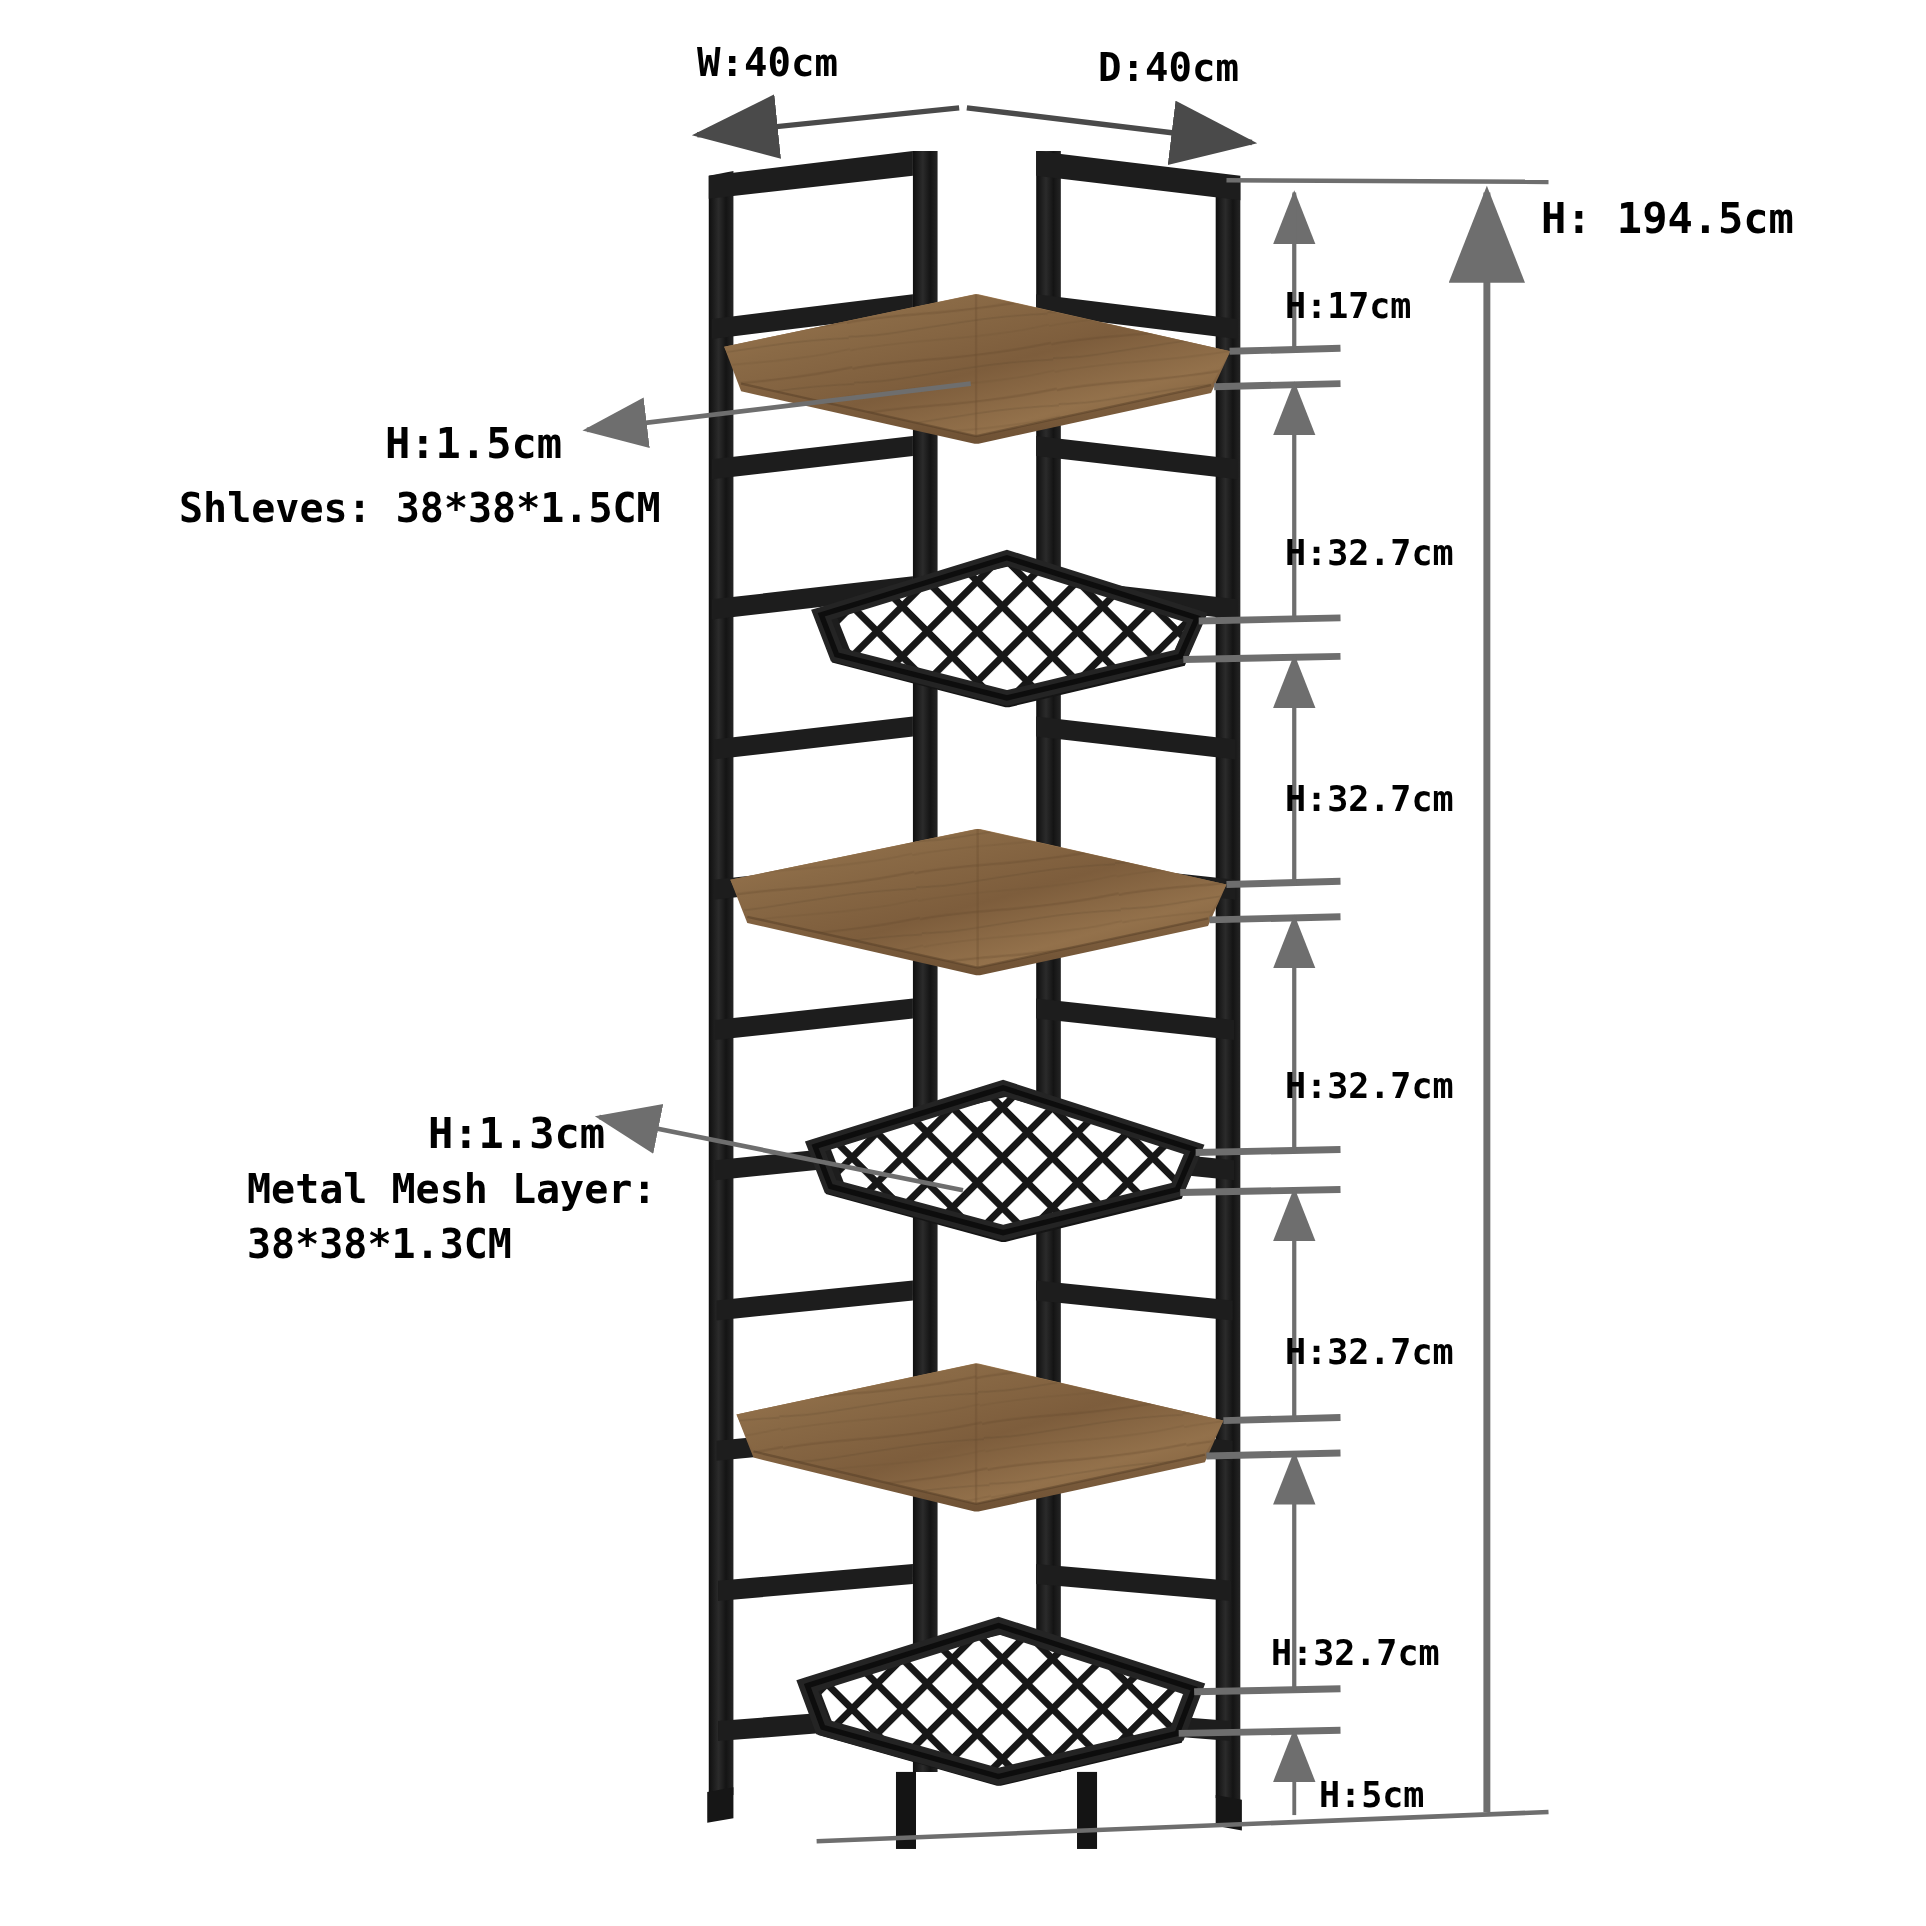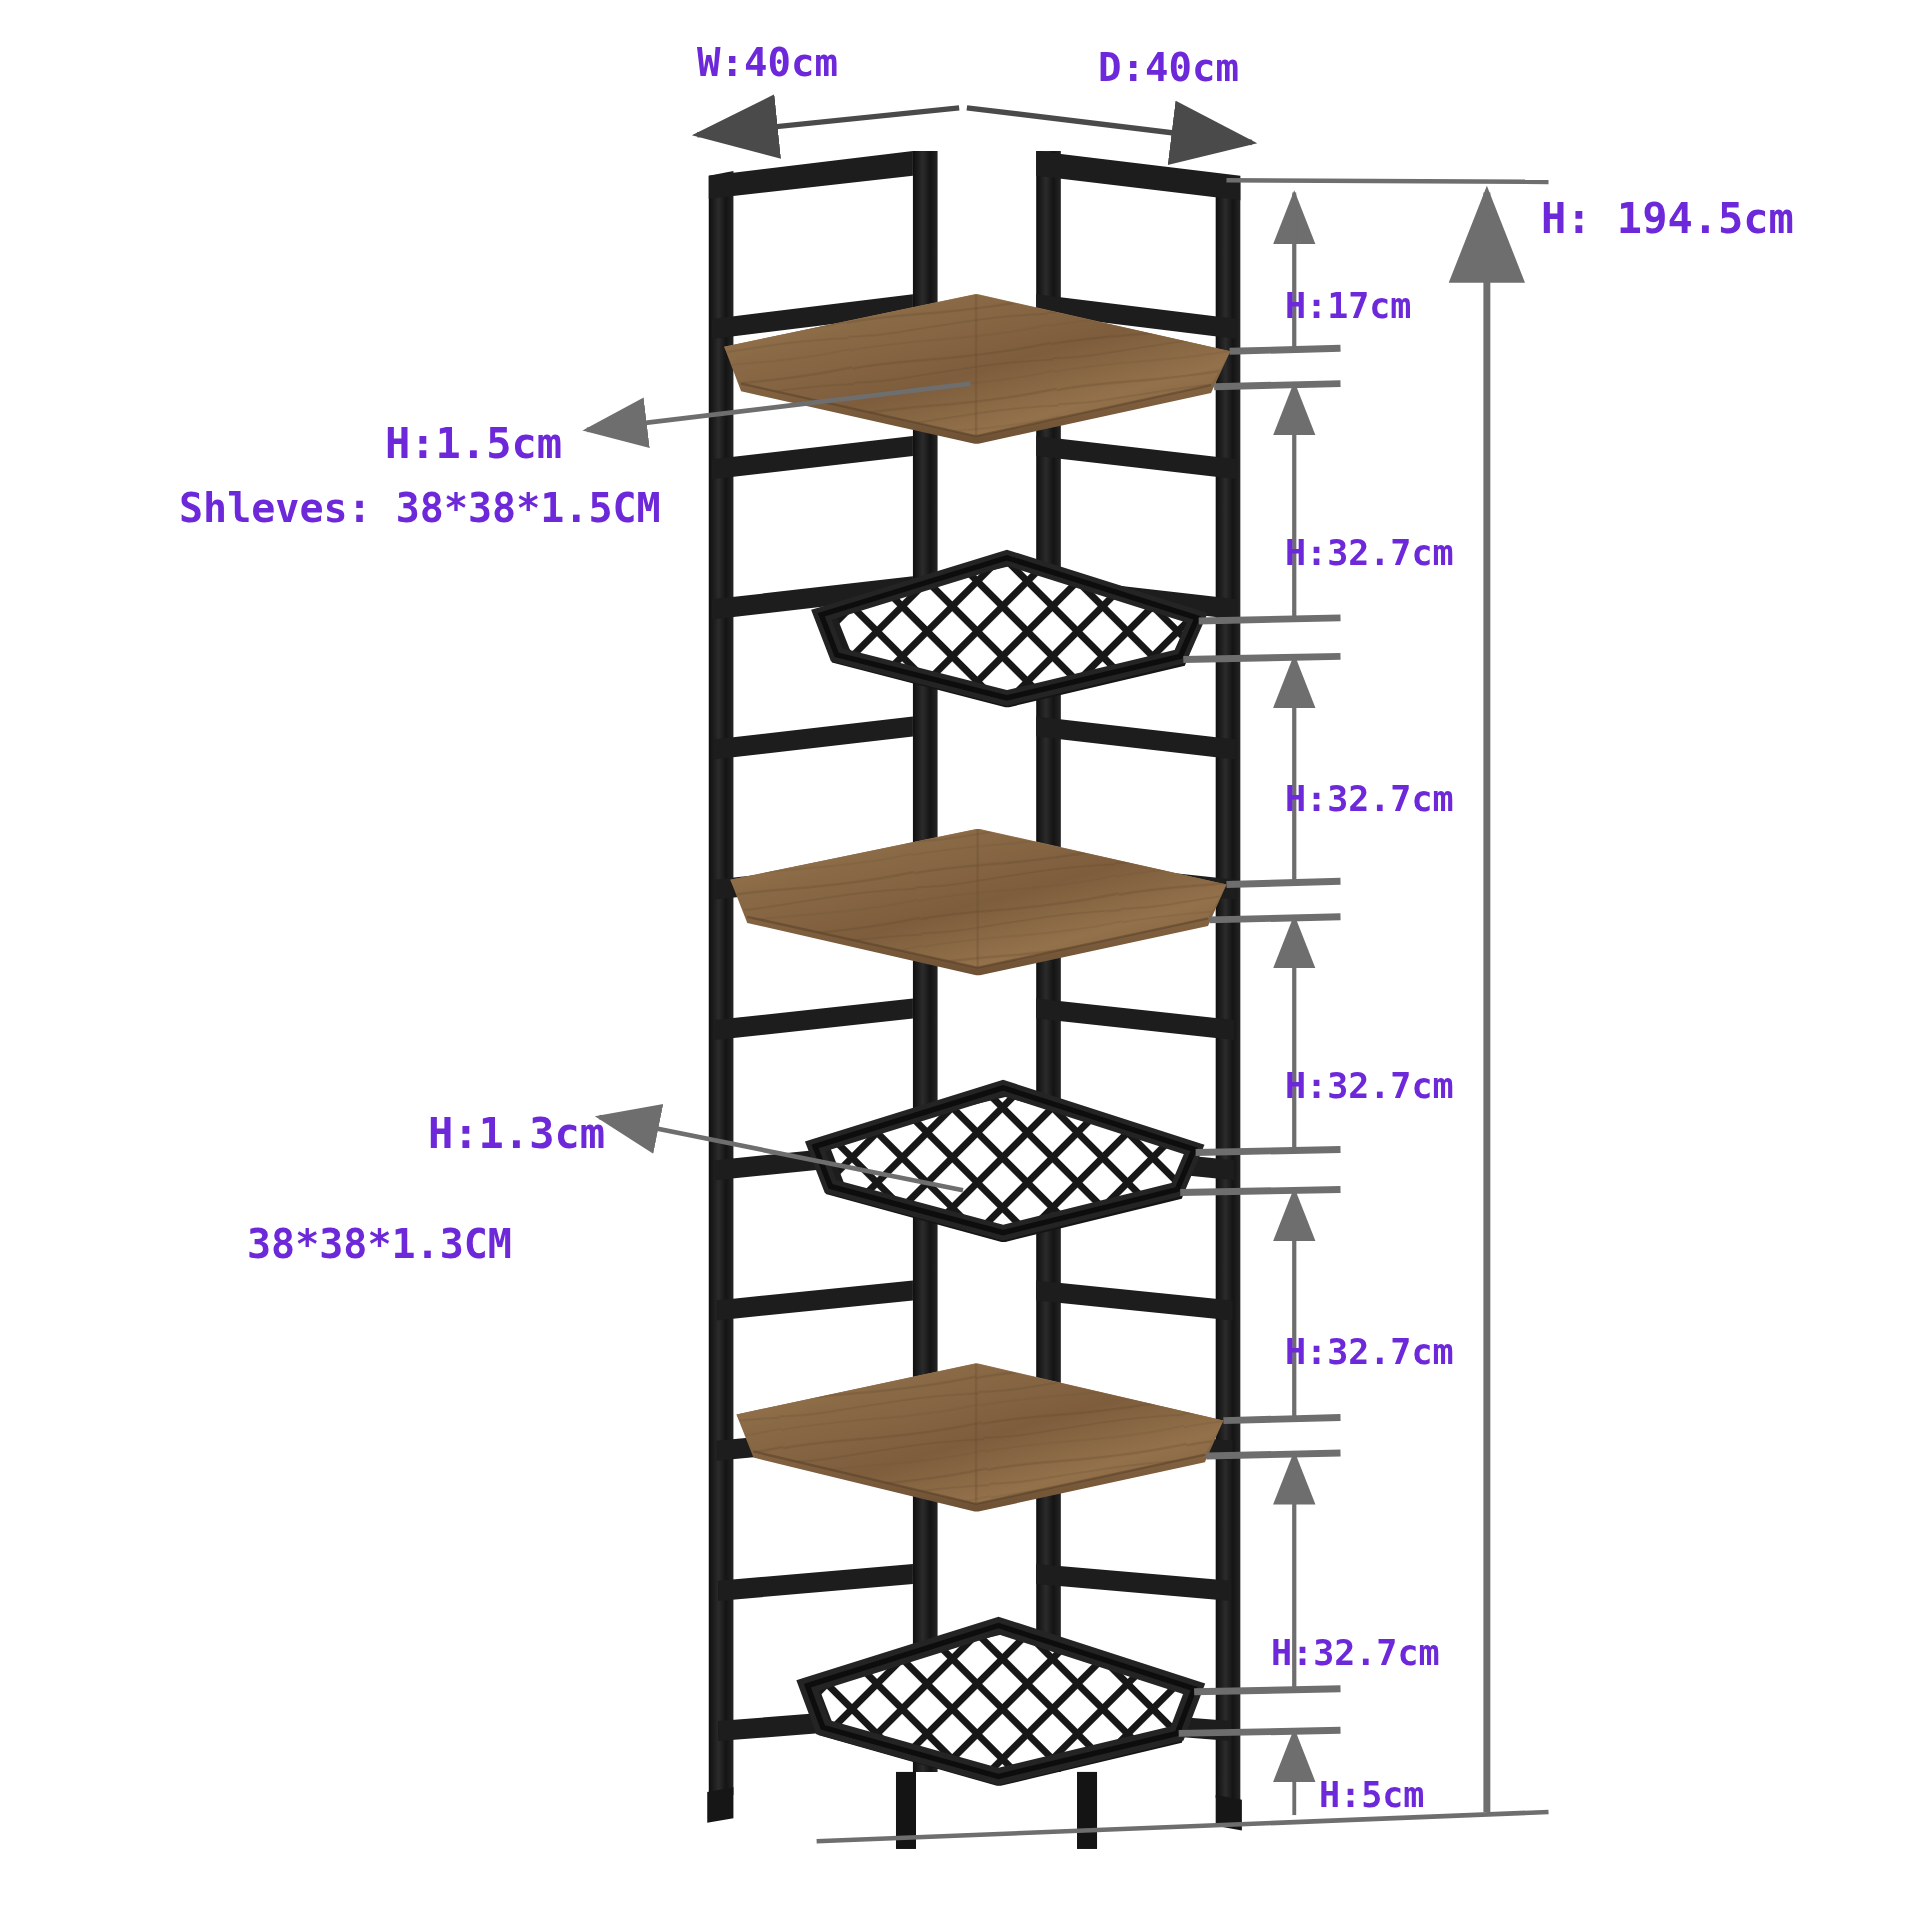--- a/index.html
+++ b/index.html
@@ -1,20 +1,20 @@
 <!DOCTYPE html>
 <html style="font-size:12.3px"><head>
 <meta charset="utf-8">
 <style>
   html,body{margin:0;padding:0;background:#ffffff;}
   body{width:1926px;height:1926px;overflow:hidden;
        font-family:"DejaVu Sans Mono","Liberation Mono",monospace;}
   #stage{position:relative;width:1926px;height:1926px;background:#fff;}
   #art{position:absolute;left:0;top:0;width:1926px;height:1926px;}
-  .lbl{position:absolute;white-space:pre;color:#6d28d9;
+  .lbl{position:absolute;white-space:pre;color:#000000;
        font-family:"DejaVu Sans Mono","Liberation Mono",monospace;
        font-weight:bold;letter-spacing:0px;}
   .lbl-wd{font-size:39px;}
   .lbl-dim{font-size:35px;margin-top:24px;}
   .lbl-big{font-size:42px;margin-top:24px;}
   .lbl-note{font-size:40px;line-height:1.28;margin-top:8px;}
 </style>
 </head>
 <body>
 
@@ -244,16 +244,17 @@
   <div class="lbl lbl-dim" style="left:1285px; top:755px;">H:32.7cm</div>
   <div class="lbl lbl-dim" style="left:1285px; top:1042px;">H:32.7cm</div>
   <div class="lbl lbl-dim" style="left:1285px; top:1308px;">H:32.7cm</div>
   <div class="lbl lbl-dim" style="left:1271px; top:1609px;">H:32.7cm</div>
   <div class="lbl lbl-dim" style="left:1319px; top:1751px;">H:5cm</div>
 
   <div class="lbl lbl-big" style="left:385px; top:395px;">H:1.5cm</div>
   <div class="lbl lbl-note" style="left:179px; top:475px;">Shleves: 38*38*1.5CM</div>
 
   <div class="lbl lbl-big" style="left:428px; top:1085px;">H:1.3cm</div>
+  <div class="lbl lbl-note" style="left:247px; top:1156px;">Metal Mesh Layer:</div>
   <div class="lbl lbl-note" style="left:247px; top:1211px;">38*38*1.3CM</div>
 
 </div>
 
 
 </body></html>

